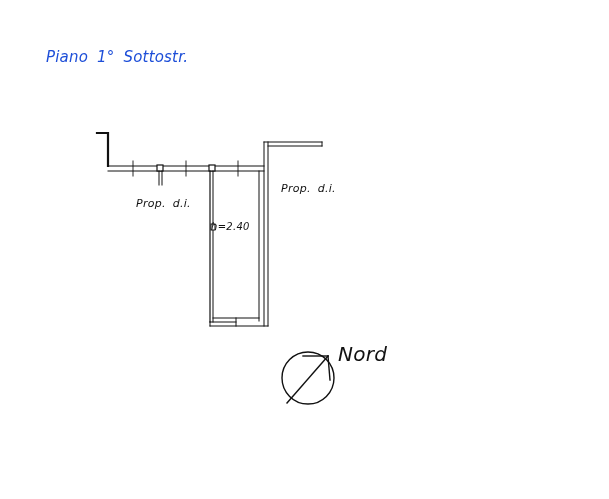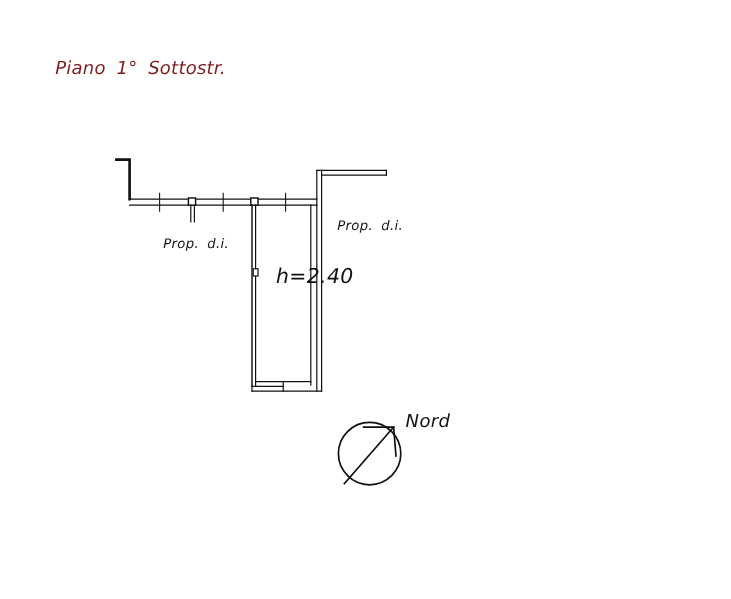--- a/index.html
+++ b/index.html
@@ -1,26 +1,26 @@
 <!DOCTYPE html>
 <html><head>
   <meta charset="utf-8">
   <style>
     html, body { margin: 0; padding: 0; background: #ffffff; }
     body { width: 609px; height: 499px; position: relative; overflow: hidden; font-family: "DejaVu Sans", sans-serif; }
     .title {
       position: absolute; left: 46px; top: 48px;
-      font-size: 15px; font-style: italic; color: #7f1d1d;
+      font-size: 15px; font-style: italic; color: #1d4ed8;
       letter-spacing: 0.2px; word-spacing: 4px;
     }
     .label { position: absolute; font-size: 11px; color: #111; letter-spacing: 0.3px; word-spacing: 3px; font-style: italic; }
     .lbl-left { left: 136px; top: 197px; }
     .lbl-right { left: 281px; top: 182px; }
-    .lbl-height { left: 230px; top: 221px; font-size: 17px; }
-    .lbl-nord { left: 338px; top: 342px; font-size: 15px; }
+    .lbl-height { left: 211px; top: 221px; font-size: 10px; }
+    .lbl-nord { left: 338px; top: 342px; font-size: 20px; }
     svg.plan { position: absolute; left: 0; top: 0; }
   </style>
 </head>
 <body>
 
 <div class="title">Piano 1° Sottostr.</div>
 
 <svg class="plan" width="609" height="499" viewBox="0 0 609 499">
   <g stroke="#111" fill="none" stroke-linecap="square">
 

